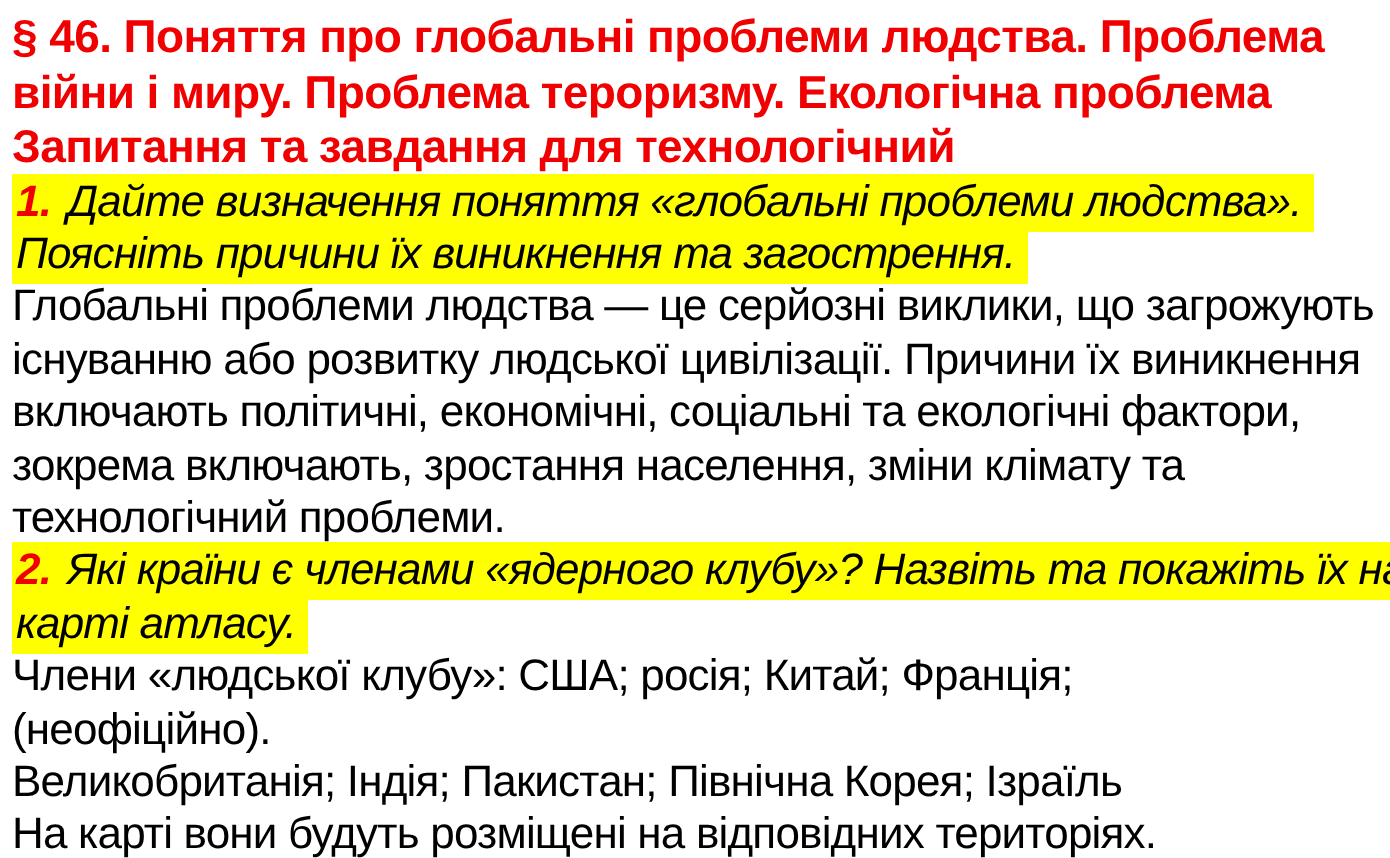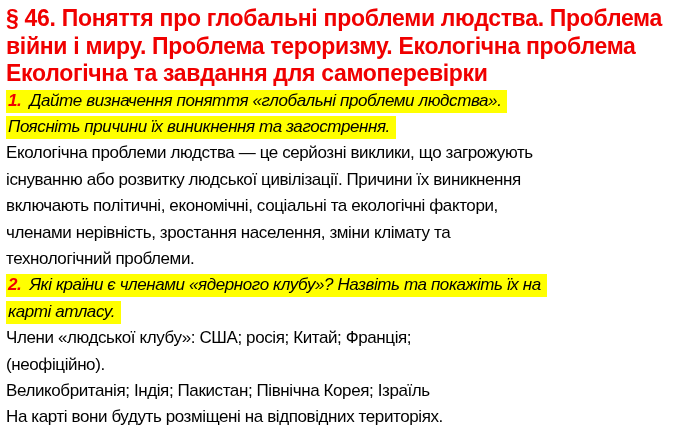--- a/index.html
+++ b/index.html
@@ -16,21 +16,21 @@
   }
   .h-line {
     font-size: 23px;
     font-weight: bold;
     color: #f00000;
     line-height: 27.5px;
     letter-spacing: -0.3px;
     white-space: nowrap;
   }
   .line {
-    font-size: 17px;
+    font-size: 22px;
     color: #000000;
     line-height: 26.4px;
     letter-spacing: -0.4px;
     white-space: nowrap;
   }
   .q-line { font-style: italic; }
   .hl {
     background: #ffff00;
     padding: 1px 6px 3px 2px;
   }
@@ -41,33 +41,33 @@
   }
 </style>
 </head>
 <body>
 
 <div class="page">
 
   <div>
     <div class="h-line">§ 46. Поняття про глобальні проблеми людства. Проблема</div>
     <div class="h-line">війни і миру. Проблема тероризму. Екологічна проблема</div>
-    <div class="h-line">Екологічна та завдання для самоперевірки</div>
+    <div class="h-line">Запитання та завдання для технологічний</div>
   </div>
 
   <div>
     <div class="line q-line"><span class="hl"><span class="qnum">1.</span><span>Дайте визначення поняття «глобальні проблеми людства».</span></span></div>
     <div class="line q-line"><span class="hl"><span>Поясніть причини їх виникнення та загострення.</span></span></div>
   </div>
 
   <div>
-    <div class="line">Екологічна проблеми людства — це серйозні виклики, що загрожують</div>
+    <div class="line">Глобальні проблеми людства — це серйозні виклики, що загрожують</div>
     <div class="line">існуванню або розвитку людської цивілізації. Причини їх виникнення</div>
     <div class="line">включають політичні, економічні, соціальні та екологічні фактори,</div>
-    <div class="line">членами нерівність, зростання населення, зміни клімату та</div>
+    <div class="line">зокрема включають, зростання населення, зміни клімату та</div>
     <div class="line">технологічний проблеми.</div>
   </div>
 
   <div>
     <div class="line q-line"><span class="hl"><span class="qnum">2.</span><span>Які країни є членами «ядерного клубу»? Назвіть та покажіть їх на</span></span></div>
     <div class="line q-line"><span class="hl"><span>карті атласу.</span></span></div>
   </div>
 
   <div>
     <div class="line">Члени «людської клубу»: США; росія; Китай; Франція;</div>

